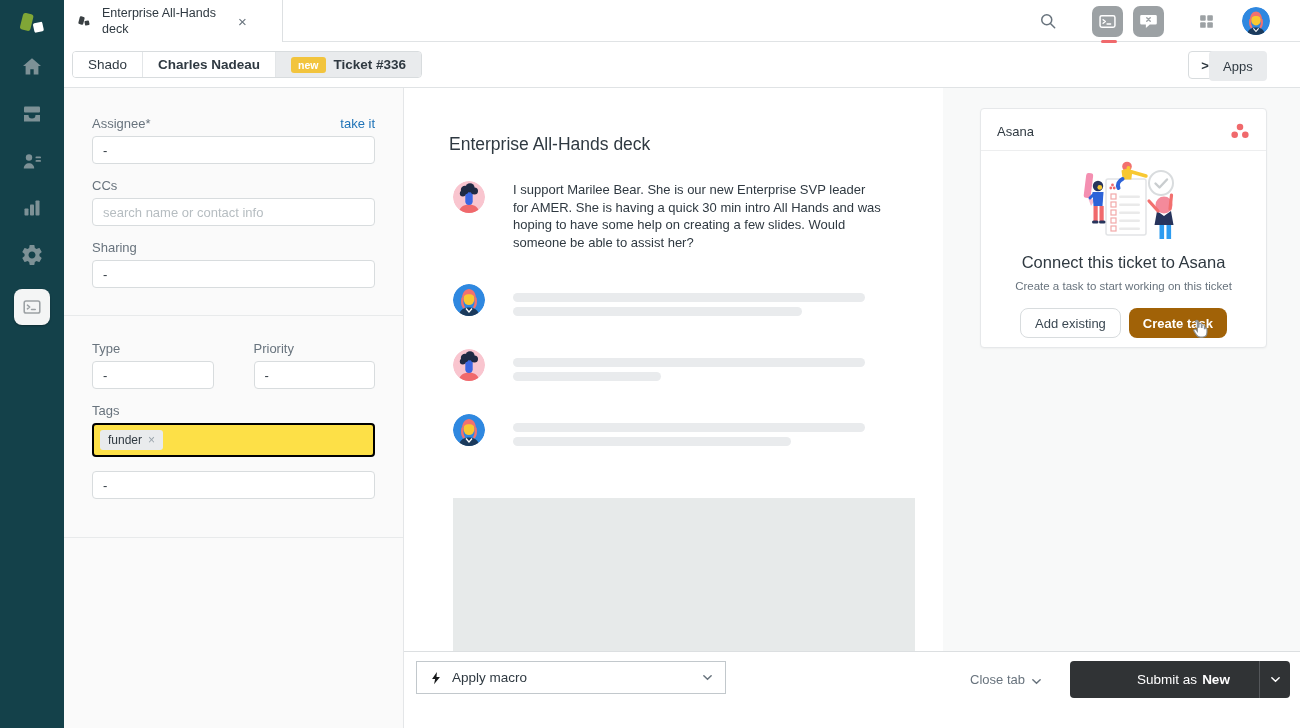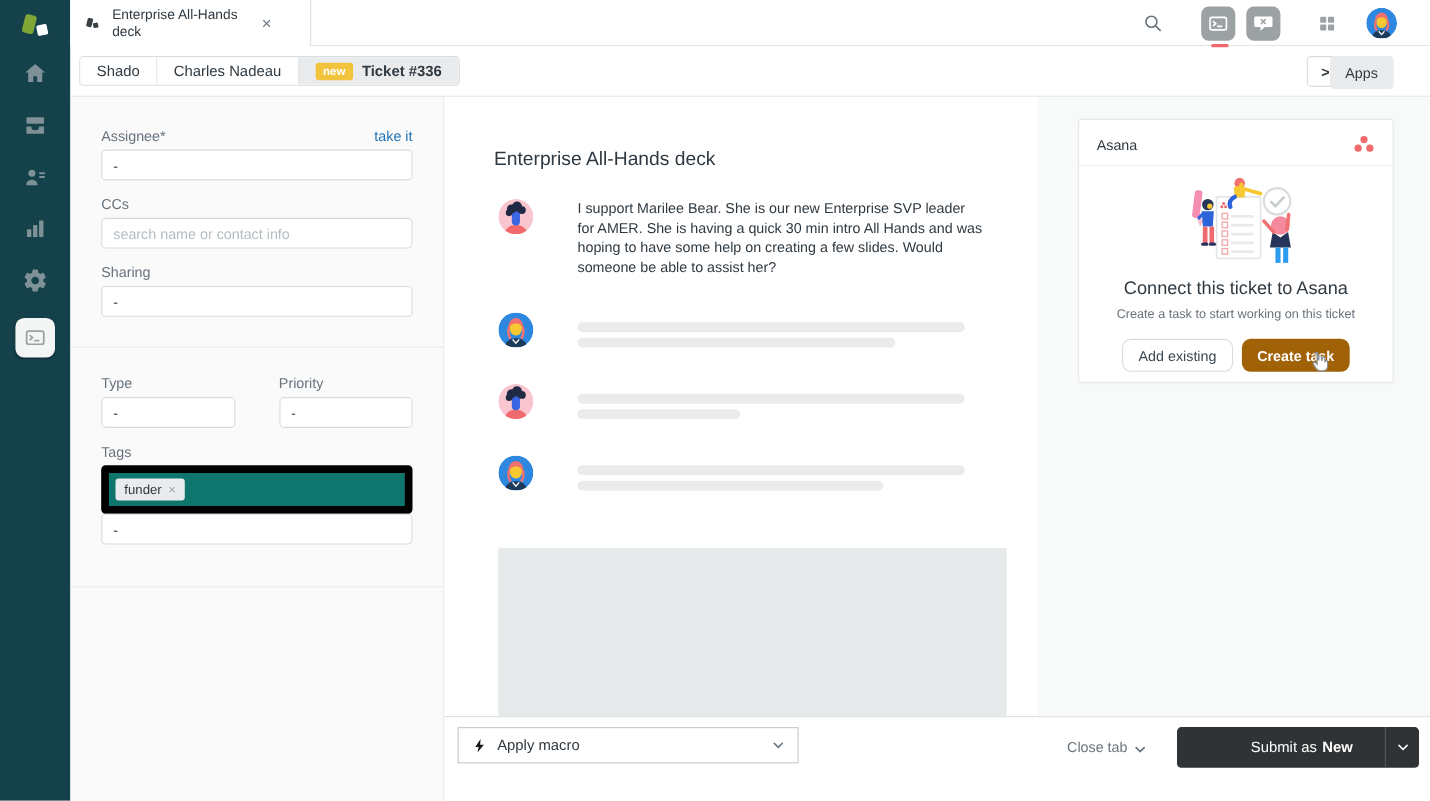--- a/index.html
+++ b/index.html
@@ -24,43 +24,43 @@
   .icon-plain { width:36px; height:36px; display:flex; align-items:center; justify-content:center; cursor:pointer; }
   .gray-app { width:31px; height:31px; border-radius:7px; background:#9CA1A4; display:flex; align-items:center; justify-content:center; cursor:pointer; margin-left:10px; }
   .gray-app svg { width:21px; height:21px; }
   #active-app-underline { left:1101px; top:40px; width:16px; height:3px; background:#F0696C; border-radius:2px; z-index:4; }
   #user-avatar { width:28px; height:28px; border-radius:50%; overflow:hidden; margin-left:18px; cursor:pointer; }
 
   
   #crumbrow { left:64px; top:42px; width:1236px; height:46px; background:#fff; border-bottom:1px solid #E0E3E5; }
   #crumbs { left:72px; top:51px; height:27px; display:flex; align-items:stretch; border:1px solid #D8DCDE; border-radius:4px; overflow:hidden; background:#fff; }
   .crumb { display:flex; align-items:center; padding:0 15px; font-size:13.5px; color:#2F3941; cursor:pointer; background:#fff; }
-  .crumb + .crumb { border-left:1px solid #E3E6E8; }
+  .crumb + .crumb { border-left:1px solid #E3E6E8;font-weight:bold; }
   .crumb.ticket { background:#E9EBED; font-weight:700; gap:8px; }
   .badge-new { background:#F2C43D; color:#fff; font-size:10.5px; font-weight:700; border-radius:3px; padding:2px 7px; }
   #collapse-btn { left:1188px; top:51px; width:34px; height:28px; border:1px solid #D8DCDE; background:#fff; border-radius:4px; font-weight:700; font-size:13px; color:#2F3941; display:flex; align-items:center; justify-content:center; cursor:pointer; }
   #apps-btn { left:1209px; top:51px; height:28px; padding:15px 14px; background:#E9EBED; border-radius:4px; font-size:13px; color:#2F3941; display:flex; align-items:center; cursor:pointer; }
 
   
   #leftpanel { left:64px; top:88px; width:340px; height:640px; background:#FAFAFA; border-right:1px solid #E4E6E8; padding:28px; }
   .fld-label { font-size:13px; color:#68737D; margin-bottom:5px; display:flex; justify-content:space-between; align-items:baseline; }
   .link { color:#1F73B7; cursor:pointer; font-size:13px; }
   .inp { width:100%; height:28px; border:1px solid #D8DCDE; border-radius:4px; background:#fff; font-size:13px; color:#2F3941; padding:0 10px; margin-bottom:14px; font-family:"Liberation Sans",sans-serif; }
   .inp::placeholder { color:#B6BDC1; }
   .panel-divider { border-top:1px solid #E8EAEB; margin:13px -28px 25px; }
   .two-col { display:flex; gap:40px; }
   .two-col > div { flex:1; }
-  .tags-box { min-height:33px; border:7px solid #000000; border-radius:4px; background:#0f766e; padding:5px 6px; }
+  .tags-box { min-height:33px; border:2px solid #000000; border-radius:4px; background:#fde047; padding:5px 6px; margin-bottom:14px; }
   .chip { display:inline-flex; align-items:center; gap:6px; background:#E9EBED; border-radius:3px; font-size:12px; color:#2F3941; padding:3px 8px; }
   .chip .x { color:#9AA4AC; cursor:pointer; font-size:12px; }
 
   
   #main { left:404px; top:88px; width:539px; height:563px; background:#fff; padding:46px 0 0 45px; overflow:hidden; }
   #conv-title { font-size:17.5px; color:#2F3941; margin-bottom:26px; }
-  .msg-row { display:flex; gap:40px; margin-bottom:33px; padding-left:4px; }
+  .msg-row { display:flex; gap:28px; margin-bottom:33px; padding-left:4px; }
   .avatar { width:32px; height:32px; flex:none; border-radius:50%; overflow:hidden; }
   .avatar svg { display:block; }
   .msg-body { width:370px; }
   .msg-text { font-size:13px; line-height:17.5px; color:#2F3941; }
   .skel-body { padding-top:9px; }
   .skel { height:9px; border-radius:4.5px; background:#E9EBED; }
   .skel + .skel { margin-top:5px; }
   #img-placeholder { margin:52px 0 0 4px; width:462px; height:158px; background:#E7EAEA; }
 
   

